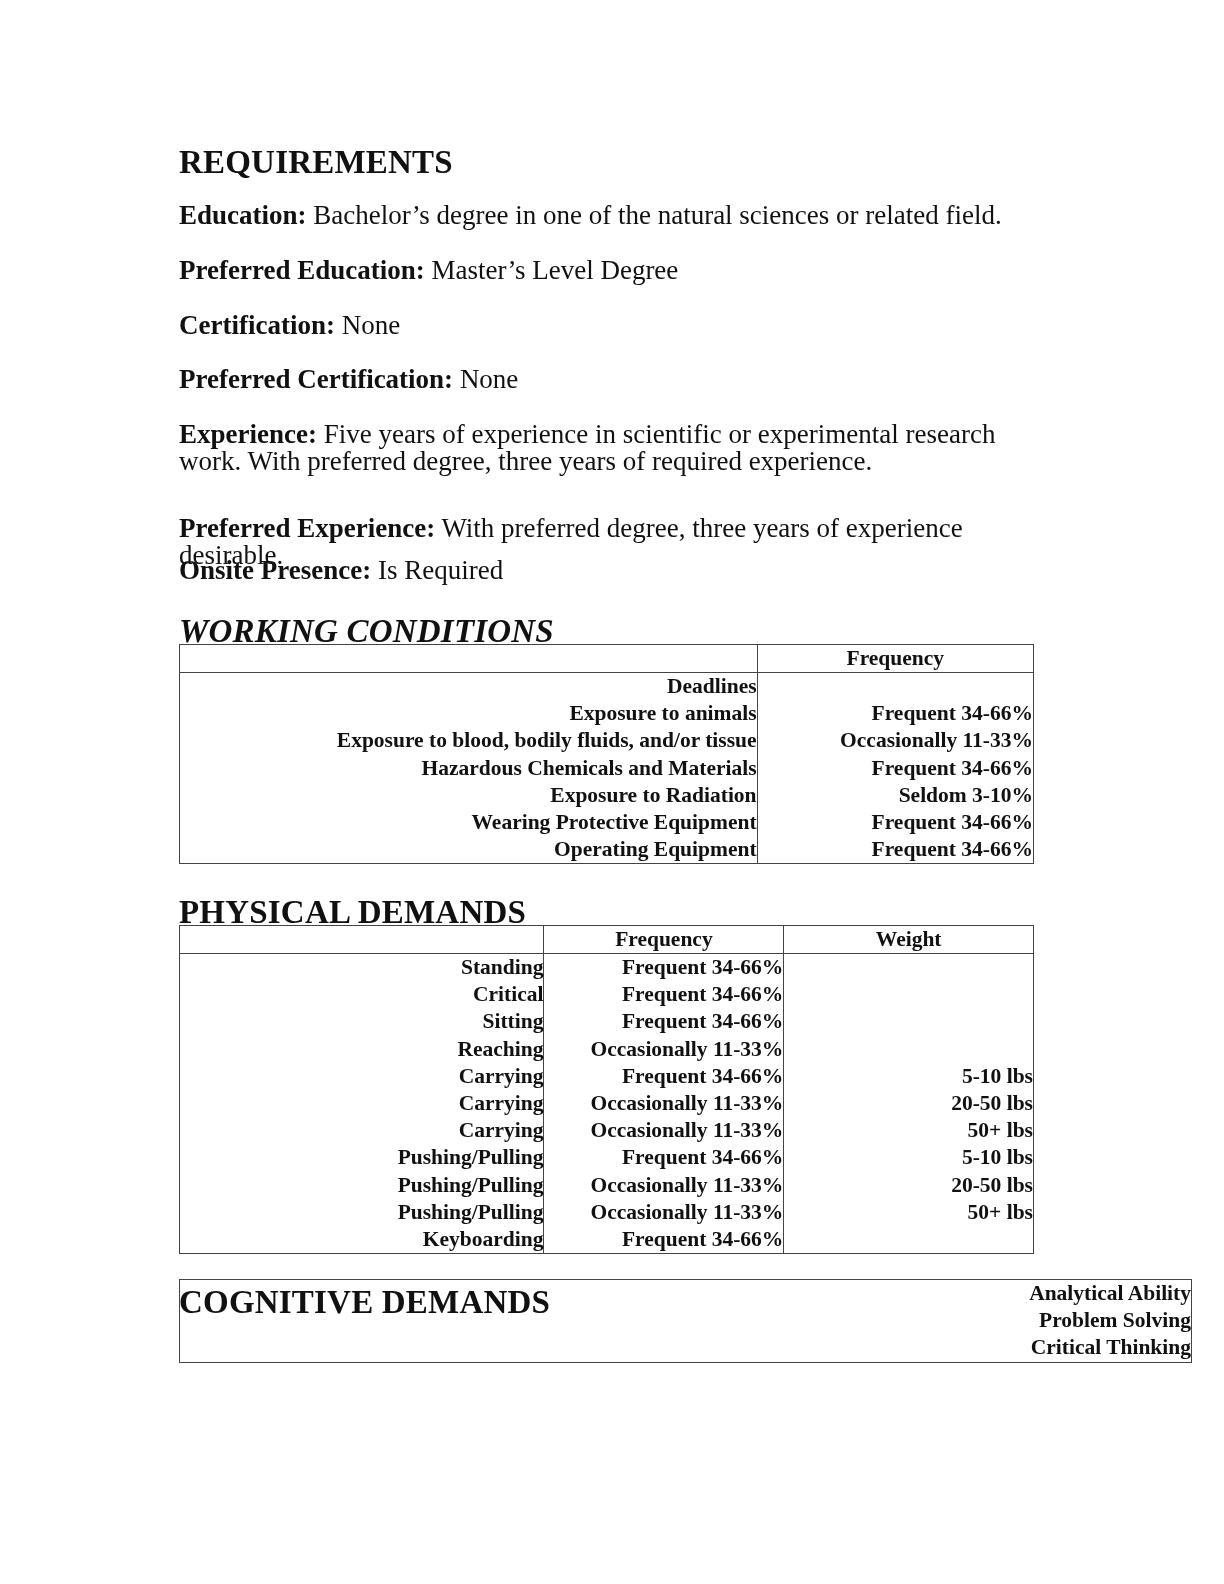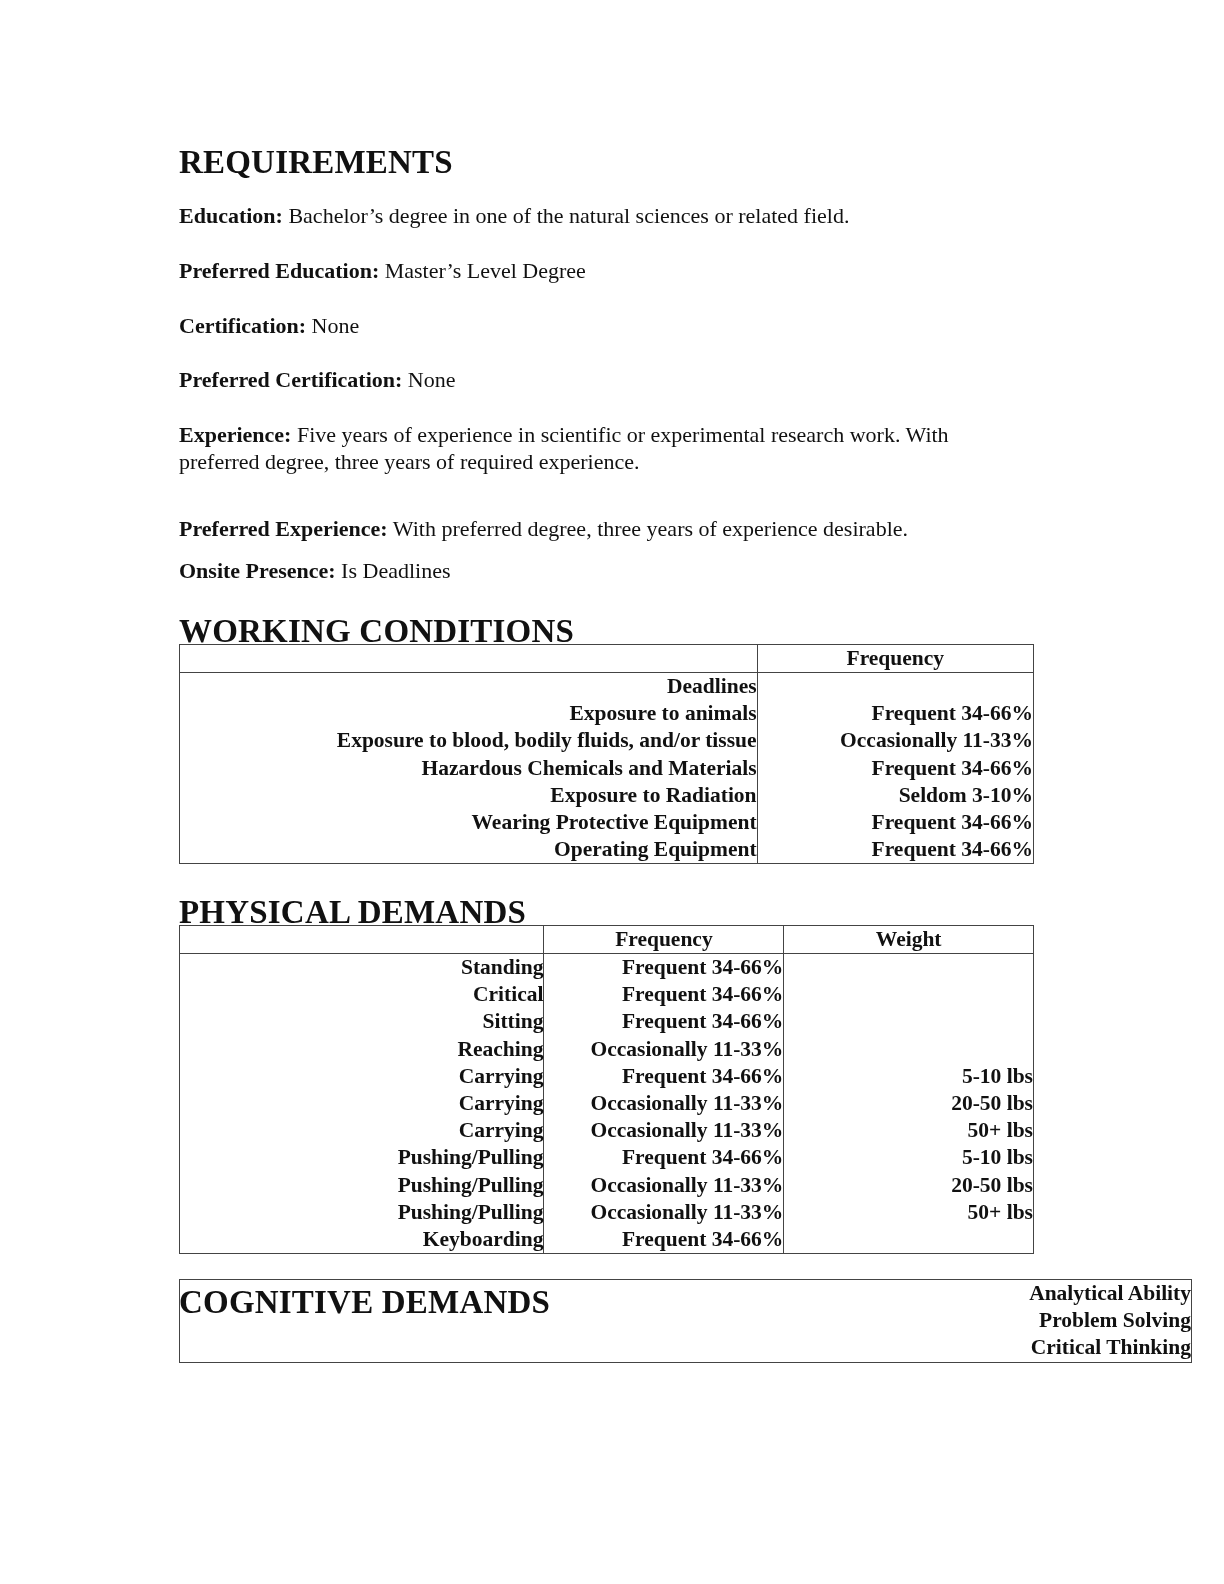--- a/index.html
+++ b/index.html
@@ -1,20 +1,20 @@
 <!DOCTYPE html>
 <html><head>
   <meta charset="utf-8">
   <style>
     html, body { margin: 0; padding: 0; background: #ffffff; }
     body { width: 1224px; height: 1584px; position: relative; overflow: hidden;
       font-family: "Liberation Serif", "DejaVu Serif", serif; color: #111; }
     .page { position: absolute; left: 179px; top: 0; width: 855px; }
     .h1 { position: absolute; left: 0; font-weight: bold; font-size: 33px; letter-spacing: 0.2px; white-space: nowrap; }
-    .para { position: absolute; left: 0; width: 855px; font-size: 22px; line-height: 27px; }
+    .para { position: absolute; left: 0; width: 855px; font-size: 27px; line-height: 27px; }
     .para b { font-weight: bold; }
     table { position: absolute; left: 0; border-collapse: collapse; font-size: 21.5px; }
     td, th { border: 1px solid #444; padding: 0; vertical-align: top; font-weight: bold; }
     .lines div { height: 27.2px; line-height: 27.2px; white-space: nowrap; text-align: right; }
     .left { padding-left: 11px; }
     .center { text-align: center; padding-left: 22px; }
     th { height: 27px; line-height: 27px; text-align: center; }
   </style>
 </head>
 <body>
@@ -35,24 +35,24 @@
   <div class="para" style="top:366px;">
     <b>Preferred Certification:</b><span> None</span>
   </div>
   <div class="para" style="top:421px;">
     <b>Experience:</b><span> Five years of experience in scientific or experimental research work. With preferred degree, three years of required experience.</span>
   </div>
   <div class="para" style="top:503px;margin-top:12px;">
     <b>Preferred Experience:</b><span> With preferred degree, three years of experience desirable.</span>
   </div>
   <div class="para" style="top:557px;">
-    <b>Onsite Presence:</b><span> Is Deadlines</span>
+    <b>Onsite Presence:</b><span> Is Required</span>
   </div>
 
-  <div class="h1" style="top:613px;">WORKING CONDITIONS</div>
+  <div class="h1" style="top:613px;font-style:italic;">WORKING CONDITIONS</div>
 
   <table style="top:644px; width:855px;">
     <tbody>
         <tr>
       <th style="width:578px;"></th>
       <th style="width:276px;">Frequency</th>
     </tr>
     <tr>
       <td class="left lines">
         <div>Deadlines</div>

